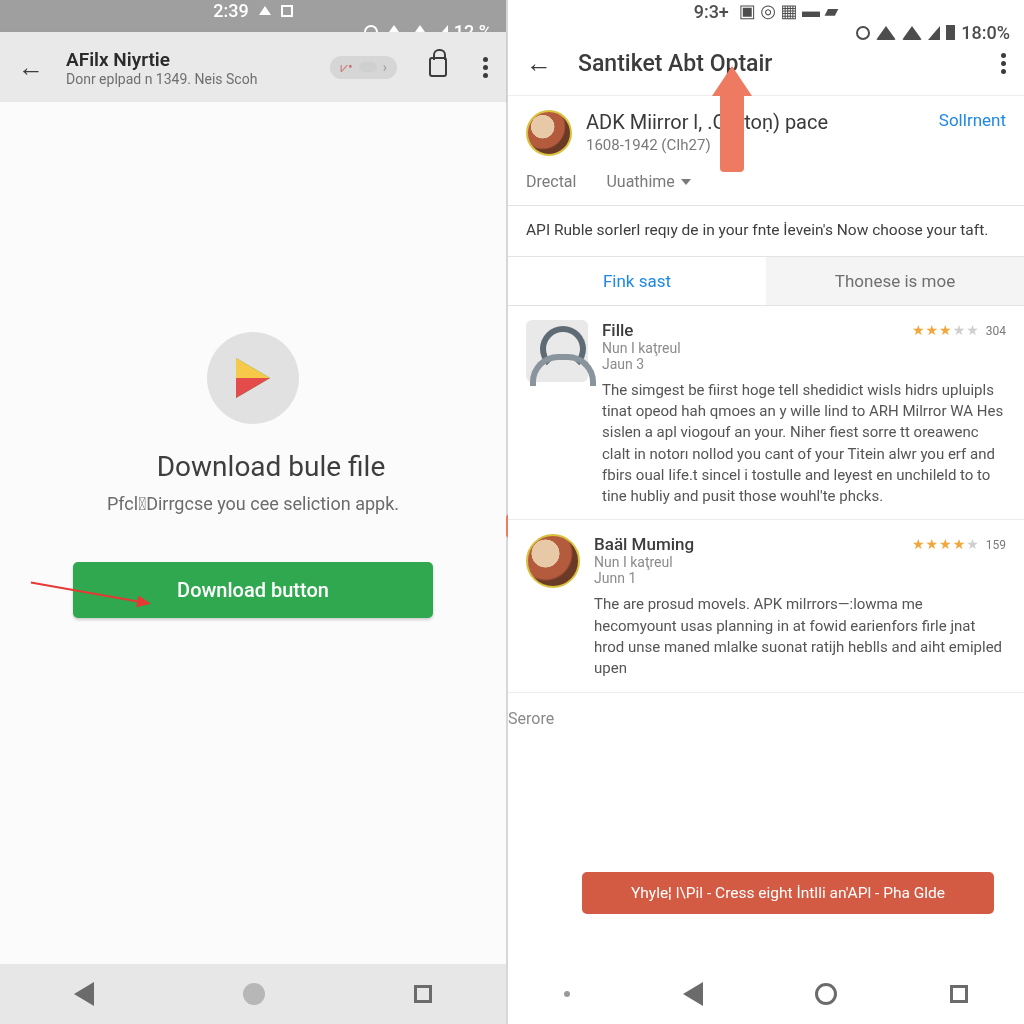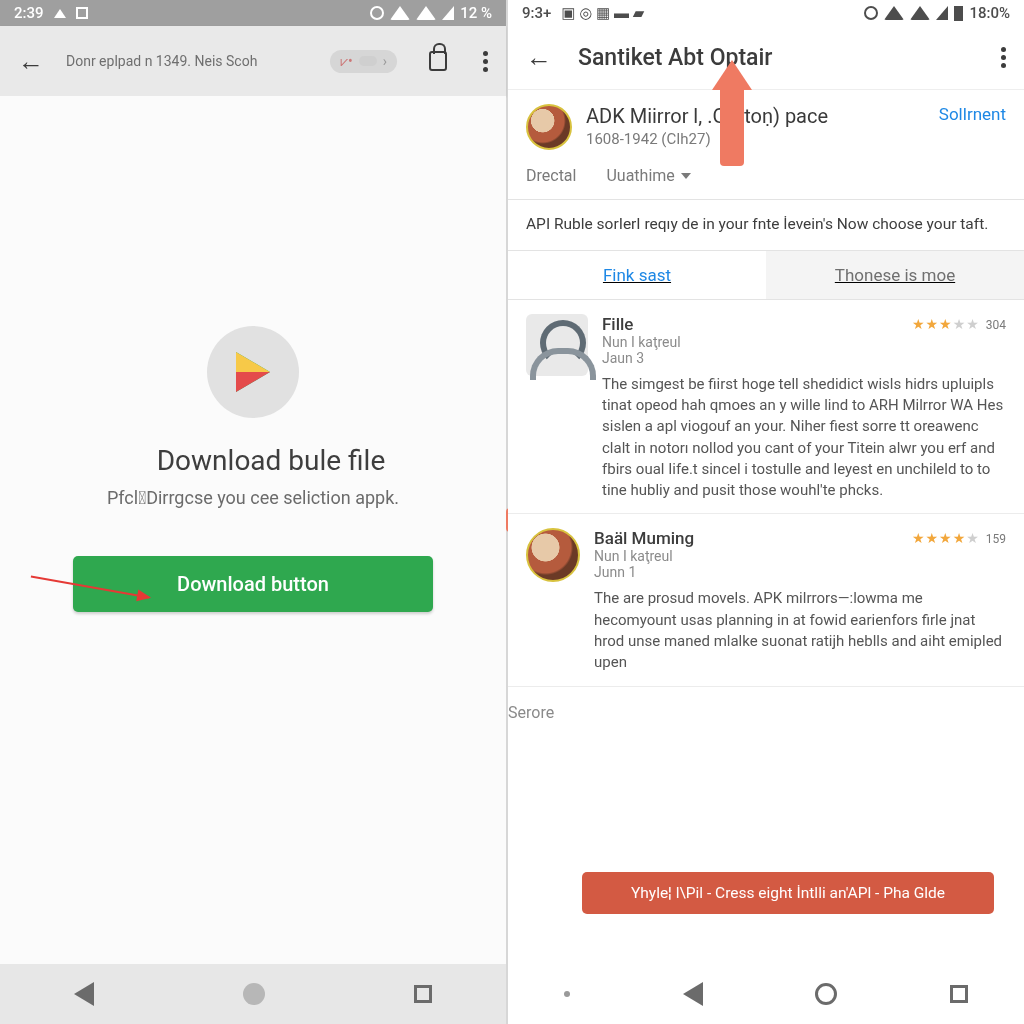--- a/index.html
+++ b/index.html
@@ -2,21 +2,21 @@
 <html><head>
 <meta charset="utf-8">
 <style>
 * { margin: 0; padding: 0; box-sizing: border-box; font-family: Roboto, -apple-system, 'Segoe UI', Arial, sans-serif; }
 body { width: 1024px; height: 1024px; background: #fff; display: flex; }
 .phone { height: 100%; display: flex; flex-direction: column; position: relative; }
 .phone-left { width: 508px; border-right: 2px solid #d7d7d7; background: #fbfbfb; }
 .phone-right { flex: 1; background: #fff; }
 
 
-.statusbar { height: 26px; display: flex; align-items: center; padding: 0 14px; font-size: 15px; font-weight: 500; color: #4d4d4d; }
+.statusbar { height: 32px; display: flex; align-items: center; padding: 0 14px; font-size: 18px; font-weight: 500; color: #4d4d4d; flex-direction: column; }
 .statusbar-left .statusbar { background: #9f9f9f; color: #fff; }
 .sb-left { display: flex; align-items: center; gap: 10px; }
 .sb-right { margin-left: auto; display: flex; align-items: center; gap: 6px; }
 .tri-up { width: 0; height: 0; border-left: 6px solid transparent; border-right: 6px solid transparent; border-bottom: 9px solid currentColor; }
 .sq { width: 12px; height: 12px; border: 2px solid currentColor; }
 .wifi { width: 0; height: 0; border-left: 10px solid transparent; border-right: 10px solid transparent; border-bottom: 14px solid currentColor; border-radius: 2px; }
 .signal { width: 0; height: 0; border-left: 12px solid transparent; border-bottom: 14px solid currentColor; }
 .sb-ico { width: 14px; height: 14px; border: 2px solid currentColor; border-radius: 50%; display: inline-block; }
 
 
@@ -74,21 +74,21 @@
 .app-meta { font-size: 15px; color: #7a7a7a; margin-top: 2px; }
 .link-blue { color: #1e88e5; font-size: 17px; }
 
 .tabs-mini { display: flex; gap: 30px; padding: 6px 18px 14px; color: #7a7a7a; font-size: 16px; }
 .tabs-mini .sel { display: flex; align-items: center; gap: 6px; }
 .chev { width: 0; height: 0; border-left: 5px solid transparent; border-right: 5px solid transparent; border-top: 6px solid #7a7a7a; }
 .divider { height: 1px; background: #e3e3e3; }
 
 .info-line { padding: 14px 18px; font-size: 15.5px; color: #3d3d3d; line-height: 1.4; }
 
-.tabbar2 { display: flex; border-top: 1px solid #e3e3e3; border-bottom: 1px solid #e3e3e3; background: #f4f4f4; text-decoration: underline; }
+.tabbar2 { display: flex; border-top: 1px solid #e3e3e3; border-bottom: 1px solid #e3e3e3; background: #f4f4f4; }
 .tabbar2 div { flex: 1; text-align: center; padding: 14px 0; font-size: 17px; color: #6f6f6f; }
 .tabbar2 .active { color: #1e88e5; background: #fff; }
 
 
 .review { display: flex; padding: 14px 18px 12px; gap: 14px; border-bottom: 1px solid #ececec; }
 .rev-ico { width: 62px; height: 62px; background: #e9e9e9; border-radius: 6px; position: relative; flex-shrink: 0; }
 .rev-ico.geo::before { content: ""; position: absolute; left: 14px; top: 6px; width: 34px; height: 34px; border: 6px solid #5f6b74; border-radius: 50%; border-bottom-color: transparent; }
 .rev-ico.geo::after { content: ""; position: absolute; left: 4px; top: 34px; width: 54px; height: 26px; border: 6px solid #8a949c; border-bottom: none; border-radius: 28px 28px 0 0; }
 .rev-body { flex: 1; }
 .rev-top { display: flex; }
@@ -118,20 +118,21 @@
       <span class="wifi"></span>
       <span class="wifi"></span>
       <span class="signal"></span>
       <span>12 %</span>
     </div>
   </div>
 
   <div class="appbar-l">
     <span class="back-arrow">←</span>
     <div class="title-col">
+      <span class="title-main">AFilx Niyrtie</span>
       <span class="title-sub">Donr eplpad n 1349. Neis Scoh</span>
     </div>
     <div class="ab-spacer"></div>
     <div class="ab-chip">
         <span style="color:#c77;">⩗•</span>
         <span style="width:18px;height:10px;background:#cfcfcf;border-radius:6px;display:inline-block"></span>
         <span>›</span>
       </div>
     <span class="lock"></span>
     <div class="dots-v">

